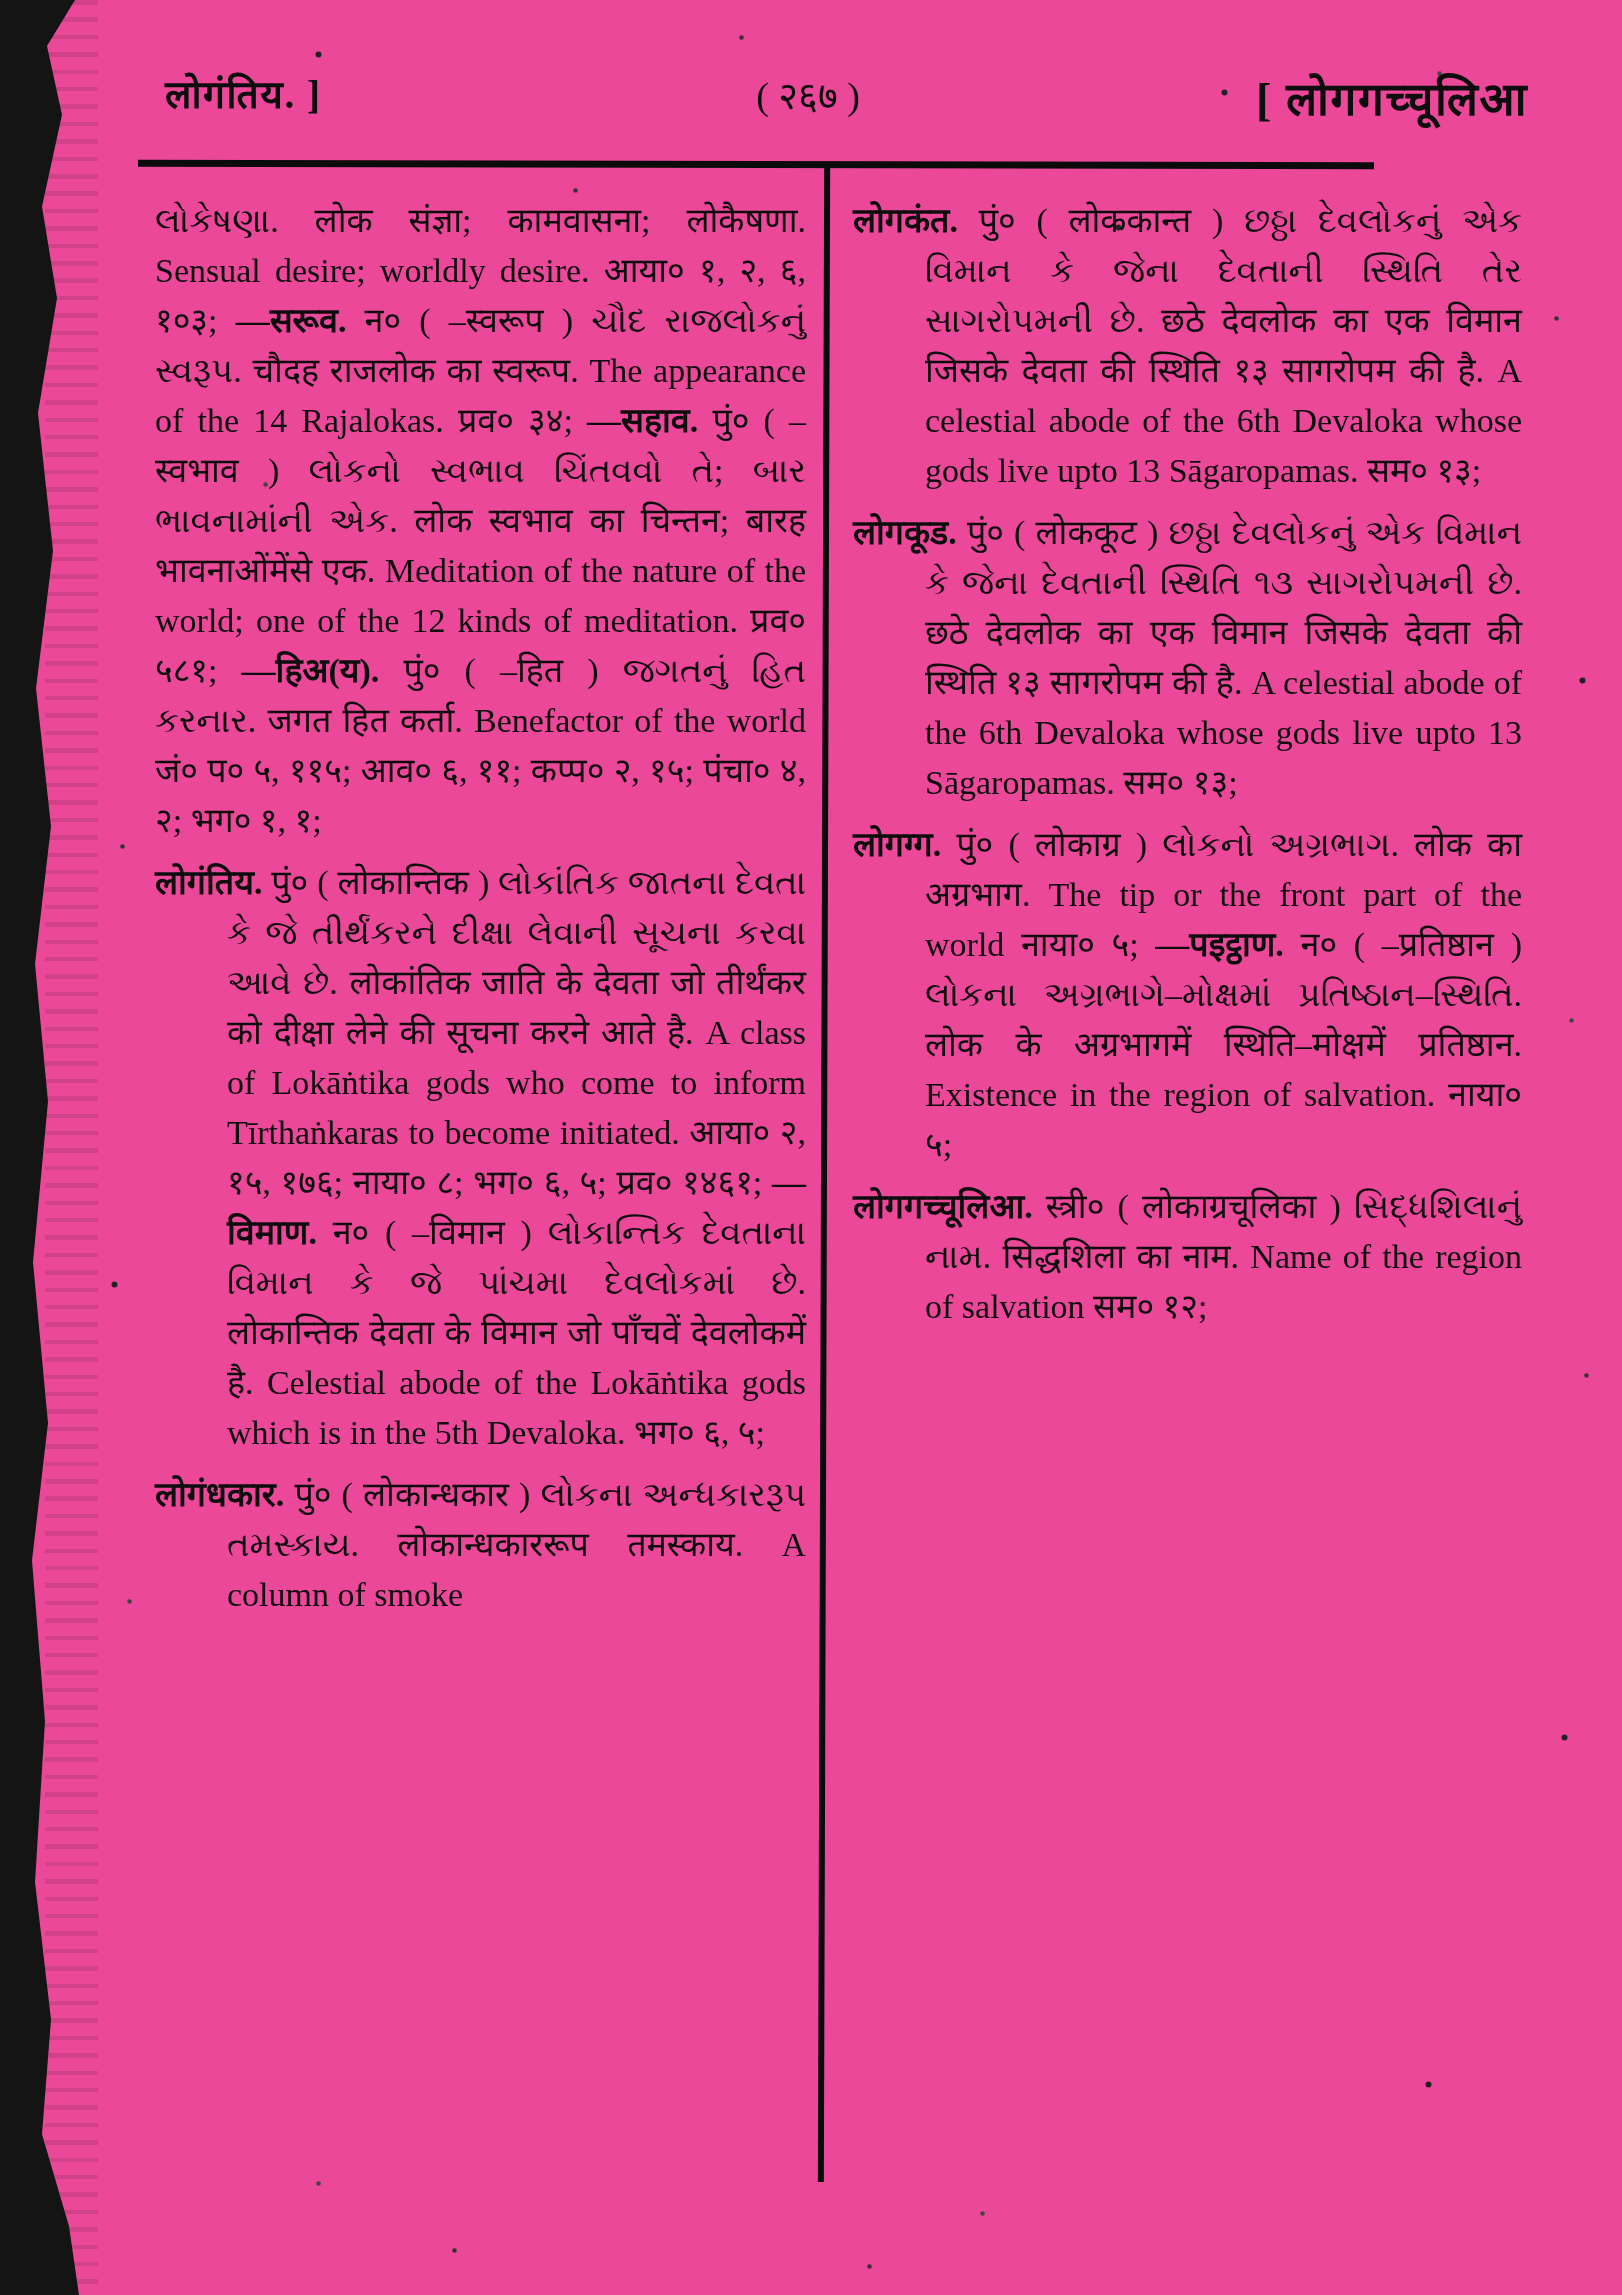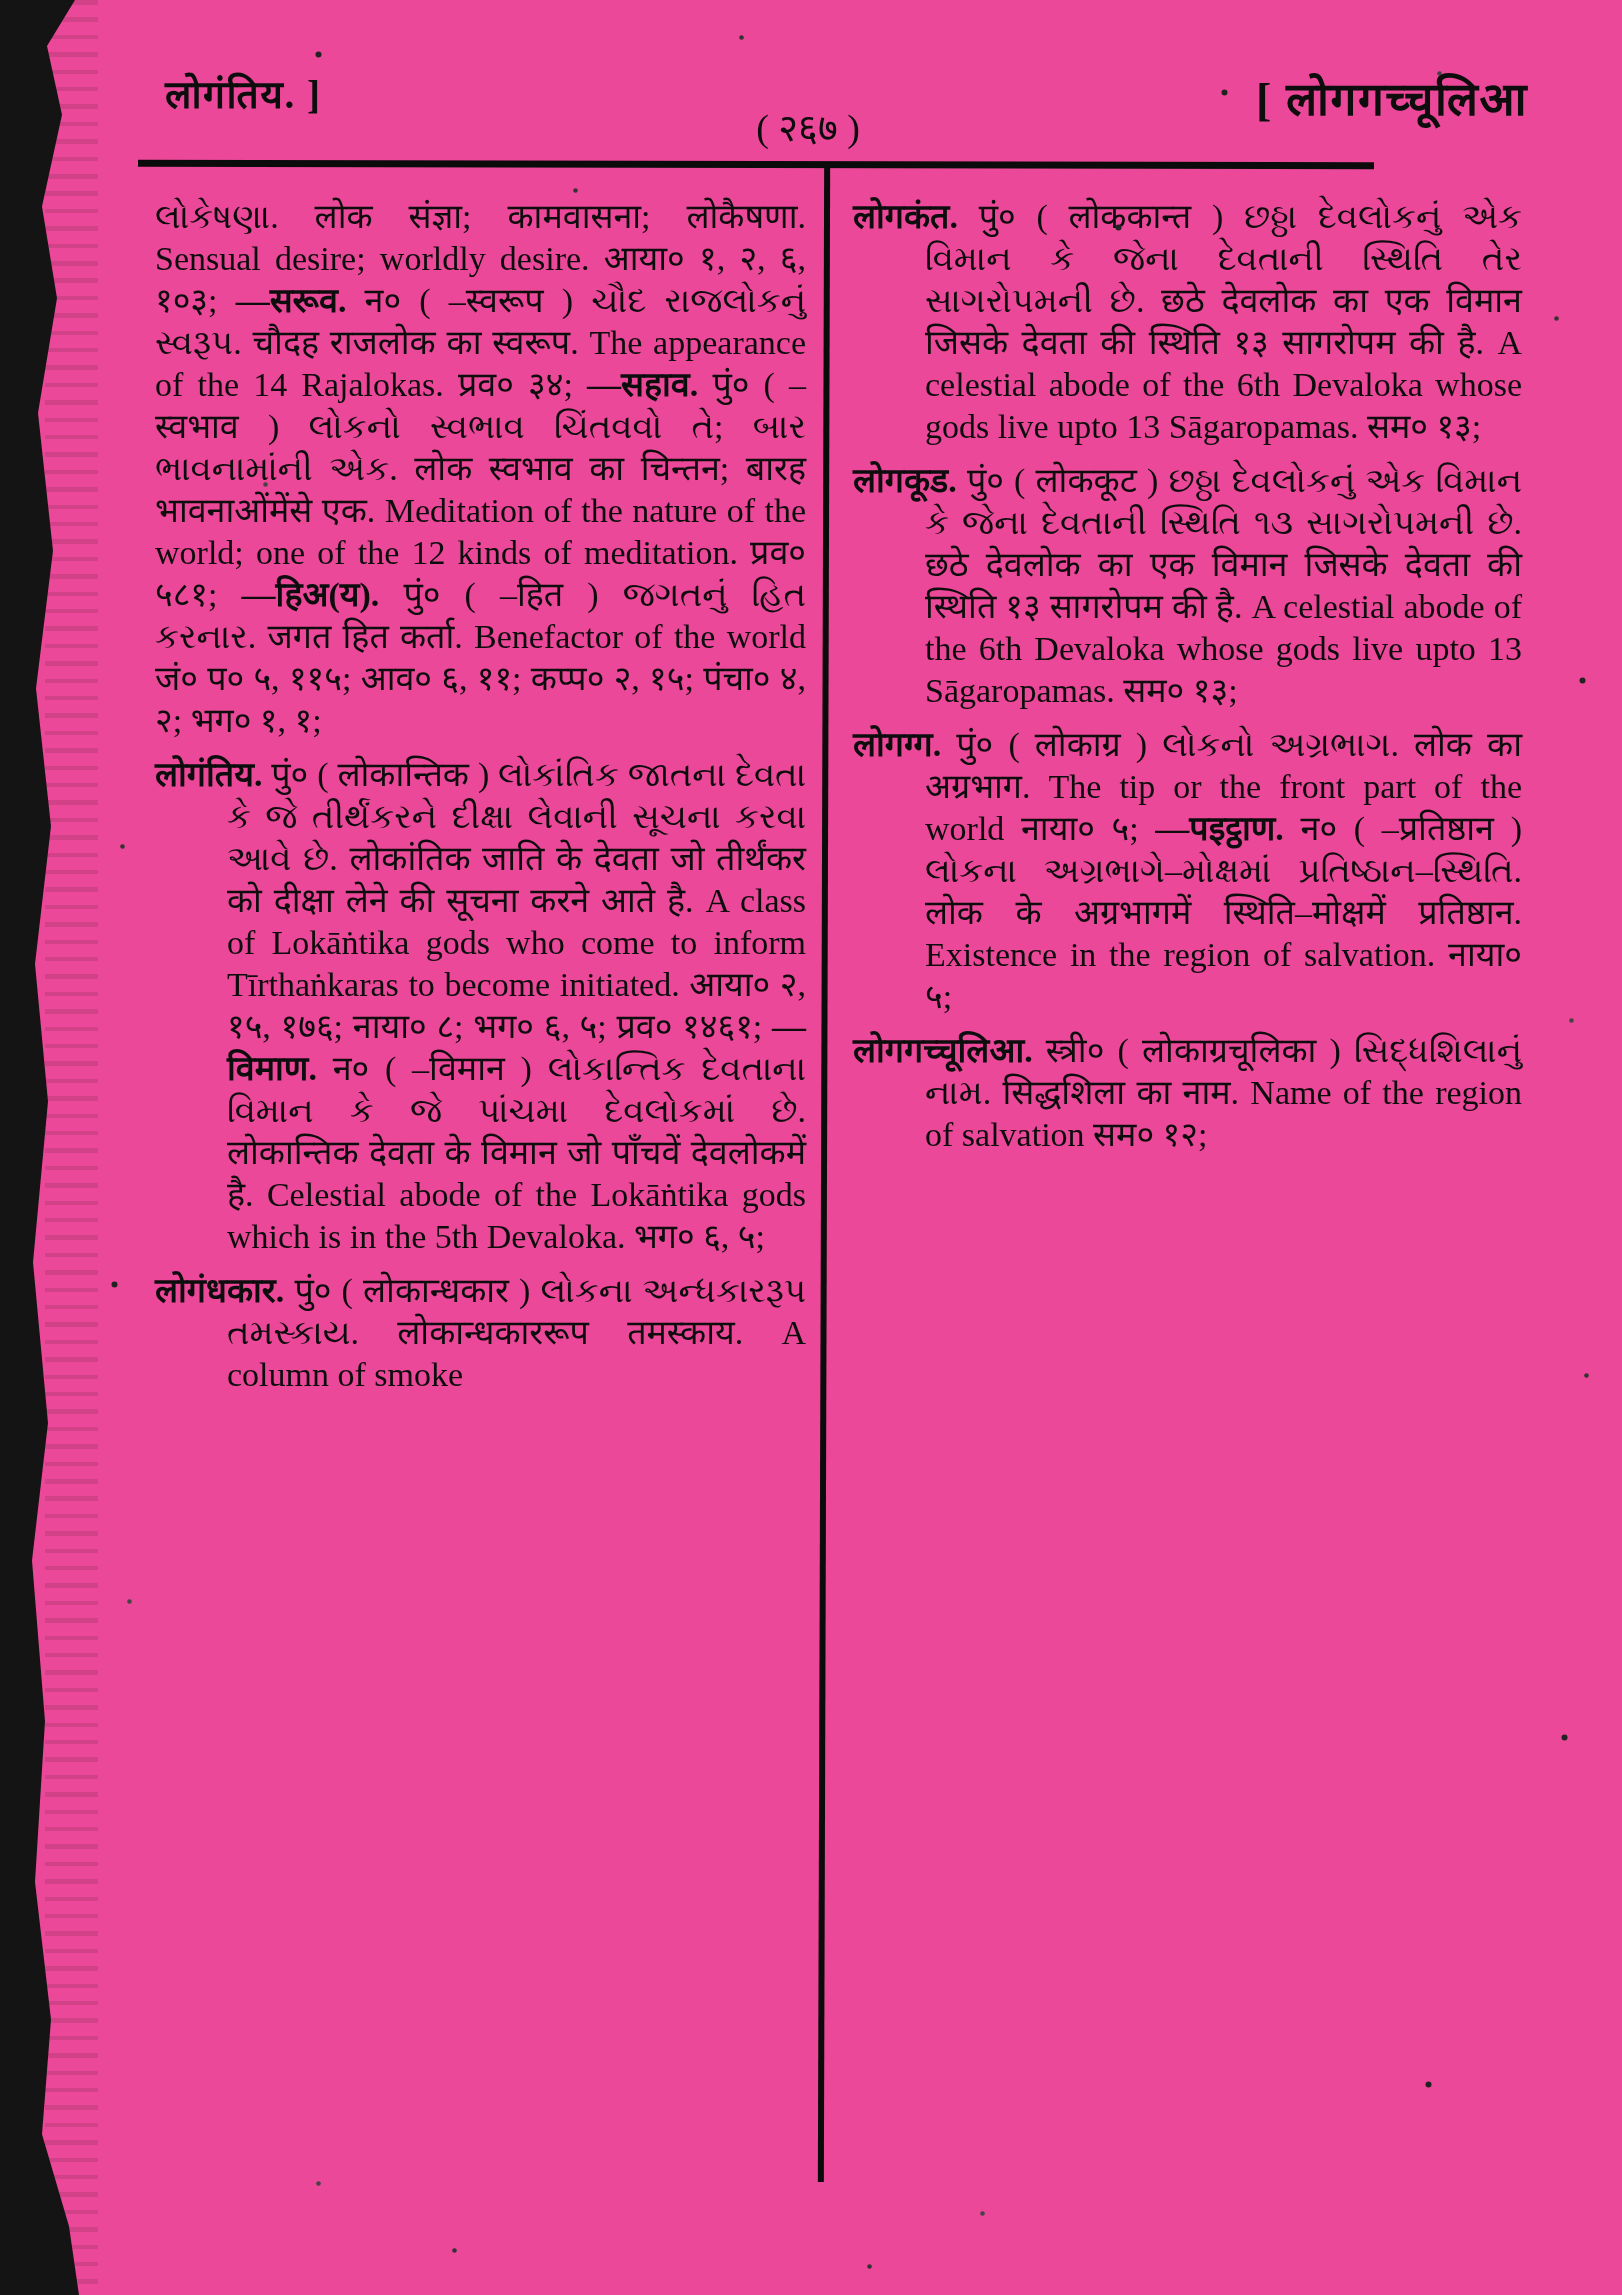--- a/index.html
+++ b/index.html
@@ -29,39 +29,39 @@
       to bottom, rgba(20,20,20,.35) 0 4.5px, rgba(20,20,20,0) 4.5px 17.4px);
     opacity: .35;
   }
   .header { position: absolute; top: 66px; left: 0; width: 100%; height: 75px; }
   .guide-left {
     position: absolute; left: 165px; top: 0;
     font-size: 39px; font-weight: 700; letter-spacing: 1.5px;
   }
   .page-number {
     position: absolute; left: 672px; top: 1.5px; width: 272px;
-    text-align: center; font-size: 38px; margin-top: 32px;
+    text-align: center; font-size: 38px;
   }
   .guide-right {
     position: absolute; left: 1166px; top: 0; width: 362px;
     text-align: right; font-size: 46px; font-weight: 700; letter-spacing: 1.5px;
   }
   .top-rule {
     position: absolute; left: 138px; top: 161px;
     width: 1236px; height: 6.8px; background: #0b0b0b;
     transform: rotate(0.12deg);
   }
   .col-divider {
     position: absolute; left: 821px; top: 168px;
     width: 6px; height: 2014px; background: #0b0b0b;
     transform: rotate(0.18deg);
   }
   .column {
     position: absolute; top: 196px;
-    font-size: 34px; line-height: 42px;
+    font-size: 34px; line-height: 50px;
     text-align: justify;
   }
   .column-left  { left: 155px;  width: 651px; }
   .column-right { left: 853px; width: 669px; }
   .para { margin: 0 0 12px 0; }
   .para.entry        { padding-left: 72px; text-indent: -72px; }
   .para.continuation { padding-left: 0;   text-indent: 0; }
   .bold { font-weight: 700; }
   .reg  { font-weight: 400; }
   

